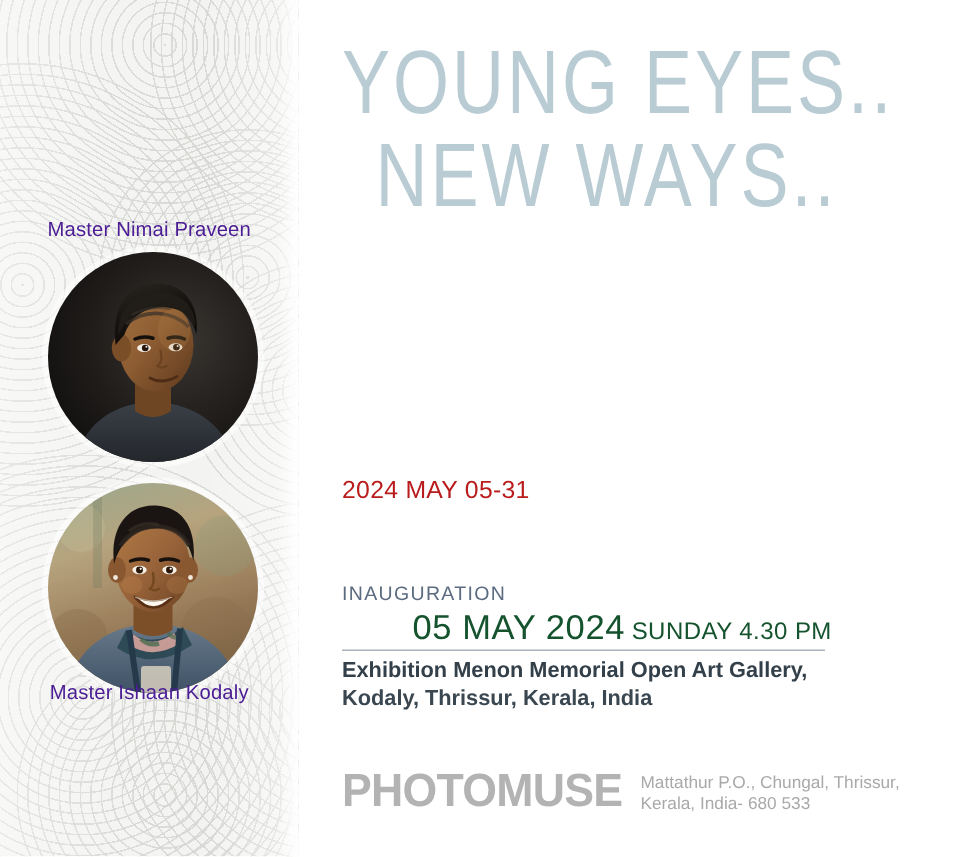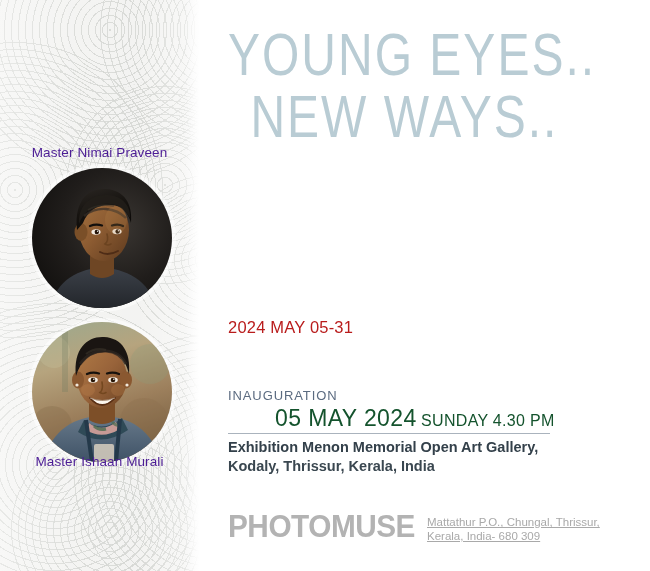--- a/index.html
+++ b/index.html
@@ -230,21 +230,20 @@
     white-space: nowrap;
   }
   .addr {
     position: absolute;
     left: 236px;
     top: 516px;
     font-size: 11.5px;
     line-height: 13.5px;
     color: #a9a9a9;
     white-space: nowrap;
-    text-decoration: underline;
   }
 </style>
 </head>
 <body>
 
 <div class="poster">
 
   <div class="left-panel">
     <div class="rings r1"></div>
     <div class="rings r2"></div>
@@ -385,21 +384,21 @@
 
       <path d="M58 76 Q70 89 83 76 Q70 82 58 76 Z" fill="#fbf6ee"></path>
       <path d="M58 76 Q70 90 83 76" stroke="#5a3015" stroke-width="1.8" fill="none" stroke-linecap="round"></path>
       <path d="M58 76 Q70 81 83 76" stroke="#b9a898" stroke-width="0.8" fill="none"></path>
 
       <ellipse cx="56" cy="68" rx="7" ry="6" fill="#c98d52" opacity="0.25"></ellipse>
       <ellipse cx="86" cy="68" rx="7" ry="6" fill="#c98d52" opacity="0.25"></ellipse>
     </svg>
   </div>
 
-  <div class="person-name name-2">Master Ishaan Murali</div>
+  <div class="person-name name-2">Master Ishaan Kodaly</div>
 
   <div class="content">
 
     <div class="headline">
       <div>YOUNG EYES..</div>
       <div class="headline-l2">NEW WAYS..</div>
     </div>
 
 
 
@@ -415,17 +414,17 @@
       <div class="v1">Exhibition Menon Memorial Open Art Gallery,</div>
       <div class="v2">Kodaly, Thrissur, Kerala, India</div>
     </div>
 
     <div class="logo">
       <div class="logo-word">PHOTOMUSE</div>
     </div>
 
     <div class="addr">
       <div>Mattathur P.O., Chungal, Thrissur,</div>
-      <div>Kerala, India- 680 309</div>
+      <div>Kerala, India- 680 533</div>
     </div>
 
   </div>
 </div>
 
 </body></html>

